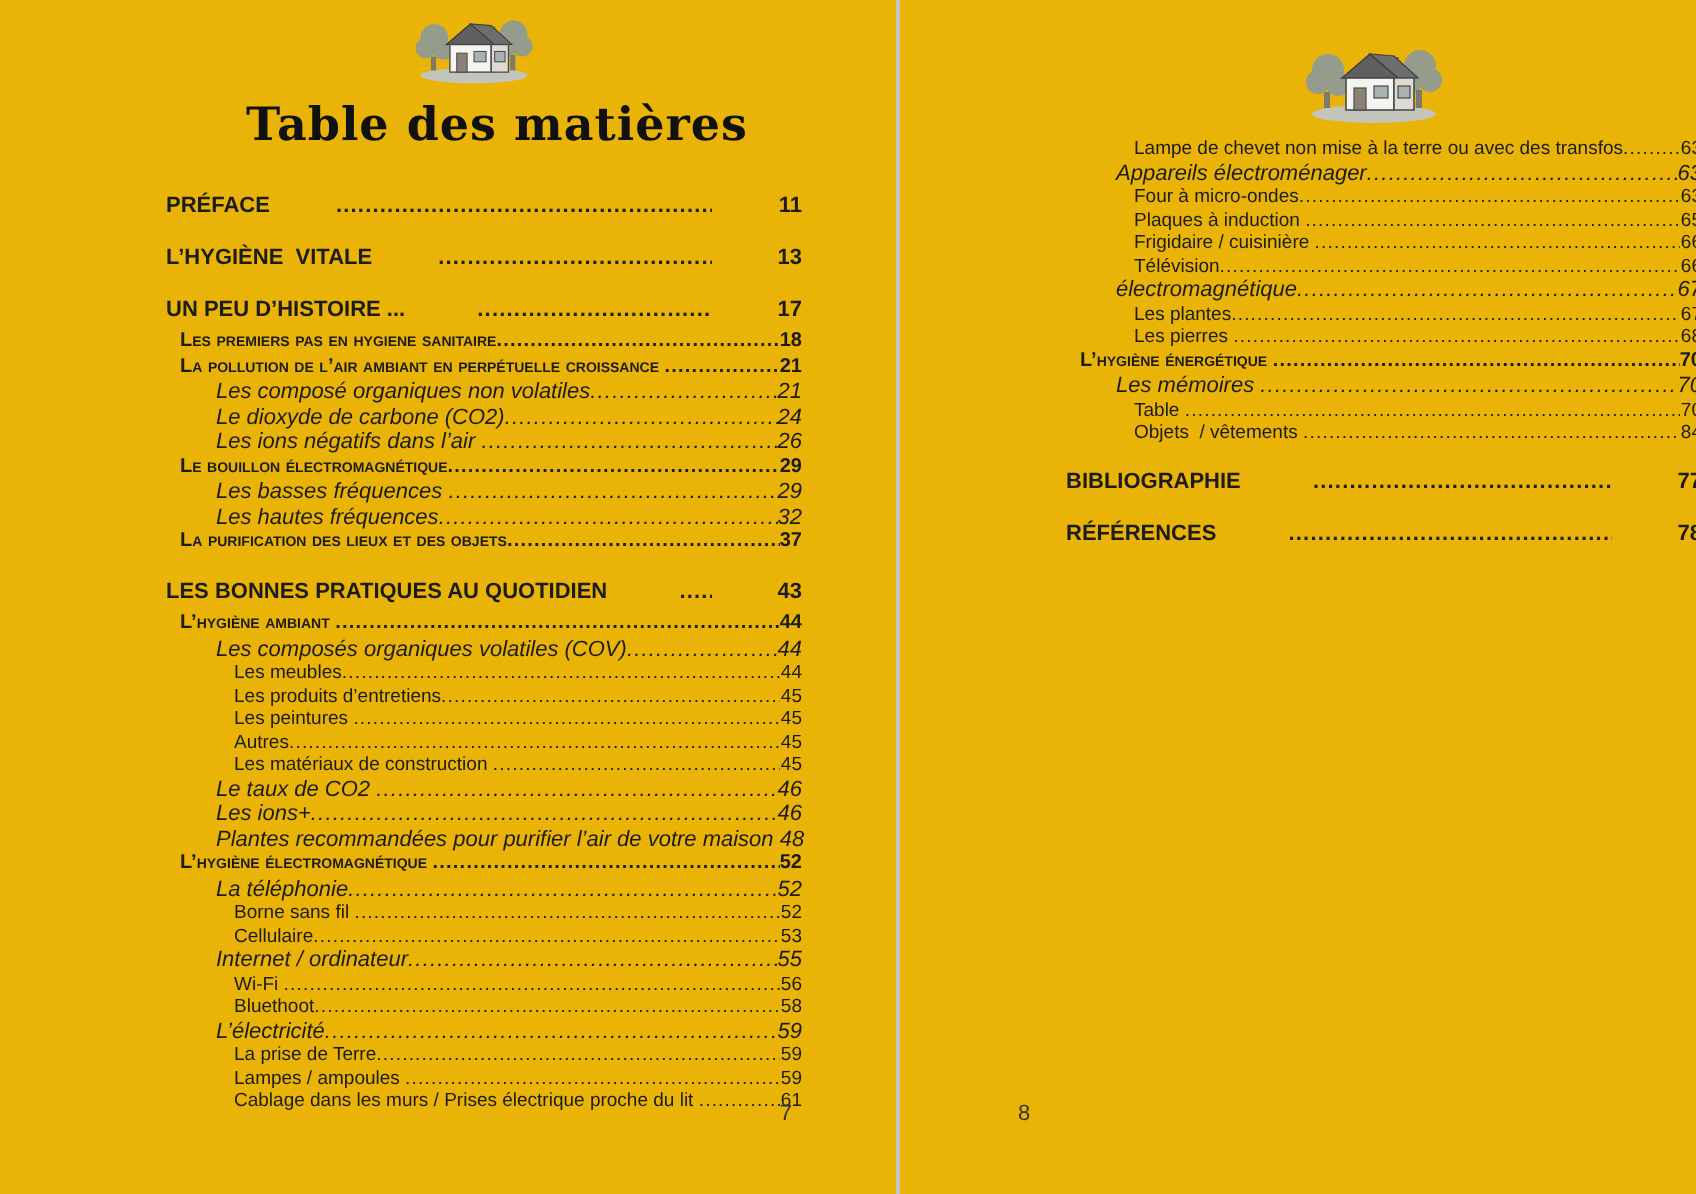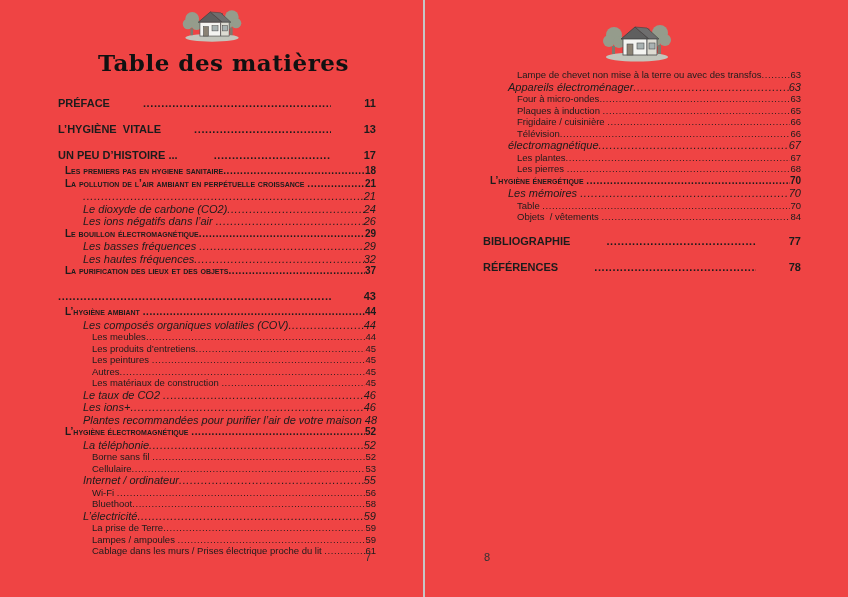--- a/index.html
+++ b/index.html
@@ -1,17 +1,17 @@
 <!DOCTYPE html>
 <html><head>
 <meta charset="utf-8">
 <style>
   html,body{margin:0;padding:0;background:#ffffff;width:848px;height:597px;overflow:hidden;}
   .spread{display:flex;width:848px;height:597px;font-family:"Liberation Sans",sans-serif;color:#1c1c1c;}
-  .page{position:relative;flex:0 0 423px;height:597px;background:#ef4444;}
+  .page{position:relative;flex:0 0 423px;height:597px;background:#eab308;padding-left:25px;}
   .divider{flex:0 0 2px;height:597px;background:#c6c6c6;}
 
   .illus{text-align:center;margin-top:5px;height:40px;}
   .illus svg{display:inline-block;}
   .illus-right{margin-top:20px;height:42px;}
 
   .title{font-family:"DejaVu Serif","Liberation Serif",serif;font-weight:700;font-size:23px;
          color:#111;text-align:center;margin:4px 18px 0 42px;letter-spacing:.5px;}
 
   .entries{width:318px;margin:20px 0 0 58px;}
@@ -88,20 +88,21 @@
     <span class="pg">18</span>
   </div>
 
   <div class="row lvl2">
     <span class="lbl">La pollution de l’air ambiant en perpétuelle croissance </span>
     <span class="dots">............................................................................................................................................................................................................................................................................................................</span>
     <span class="pg">21</span>
   </div>
 
   <div class="row lvl3">
+    <span class="lbl">Les composé organiques non volatiles</span>
     <span class="dots">............................................................................................................................................................................................................................................................................................................</span>
     <span class="pg">21</span>
   </div>
 
   <div class="row lvl3">
     <span class="lbl">Le dioxyde de carbone (CO2)</span>
     <span class="dots">............................................................................................................................................................................................................................................................................................................</span>
     <span class="pg">24</span>
   </div>
 
@@ -129,20 +130,21 @@
     <span class="pg">32</span>
   </div>
 
   <div class="row lvl2">
     <span class="lbl">La purification des lieux et des objets</span>
     <span class="dots">............................................................................................................................................................................................................................................................................................................</span>
     <span class="pg">37</span>
   </div>
 
   <div class="row lvl1">
+    <span class="lbl">LES BONNES PRATIQUES AU QUOTIDIEN </span>
     <span class="dots">............................................................................................................................................................................................................................................................................................................</span>
     <span class="pg">43</span>
   </div>
 
   <div class="row lvl2">
     <span class="lbl">L’hygiène ambiant </span>
     <span class="dots">............................................................................................................................................................................................................................................................................................................</span>
     <span class="pg">44</span>
   </div>
 

